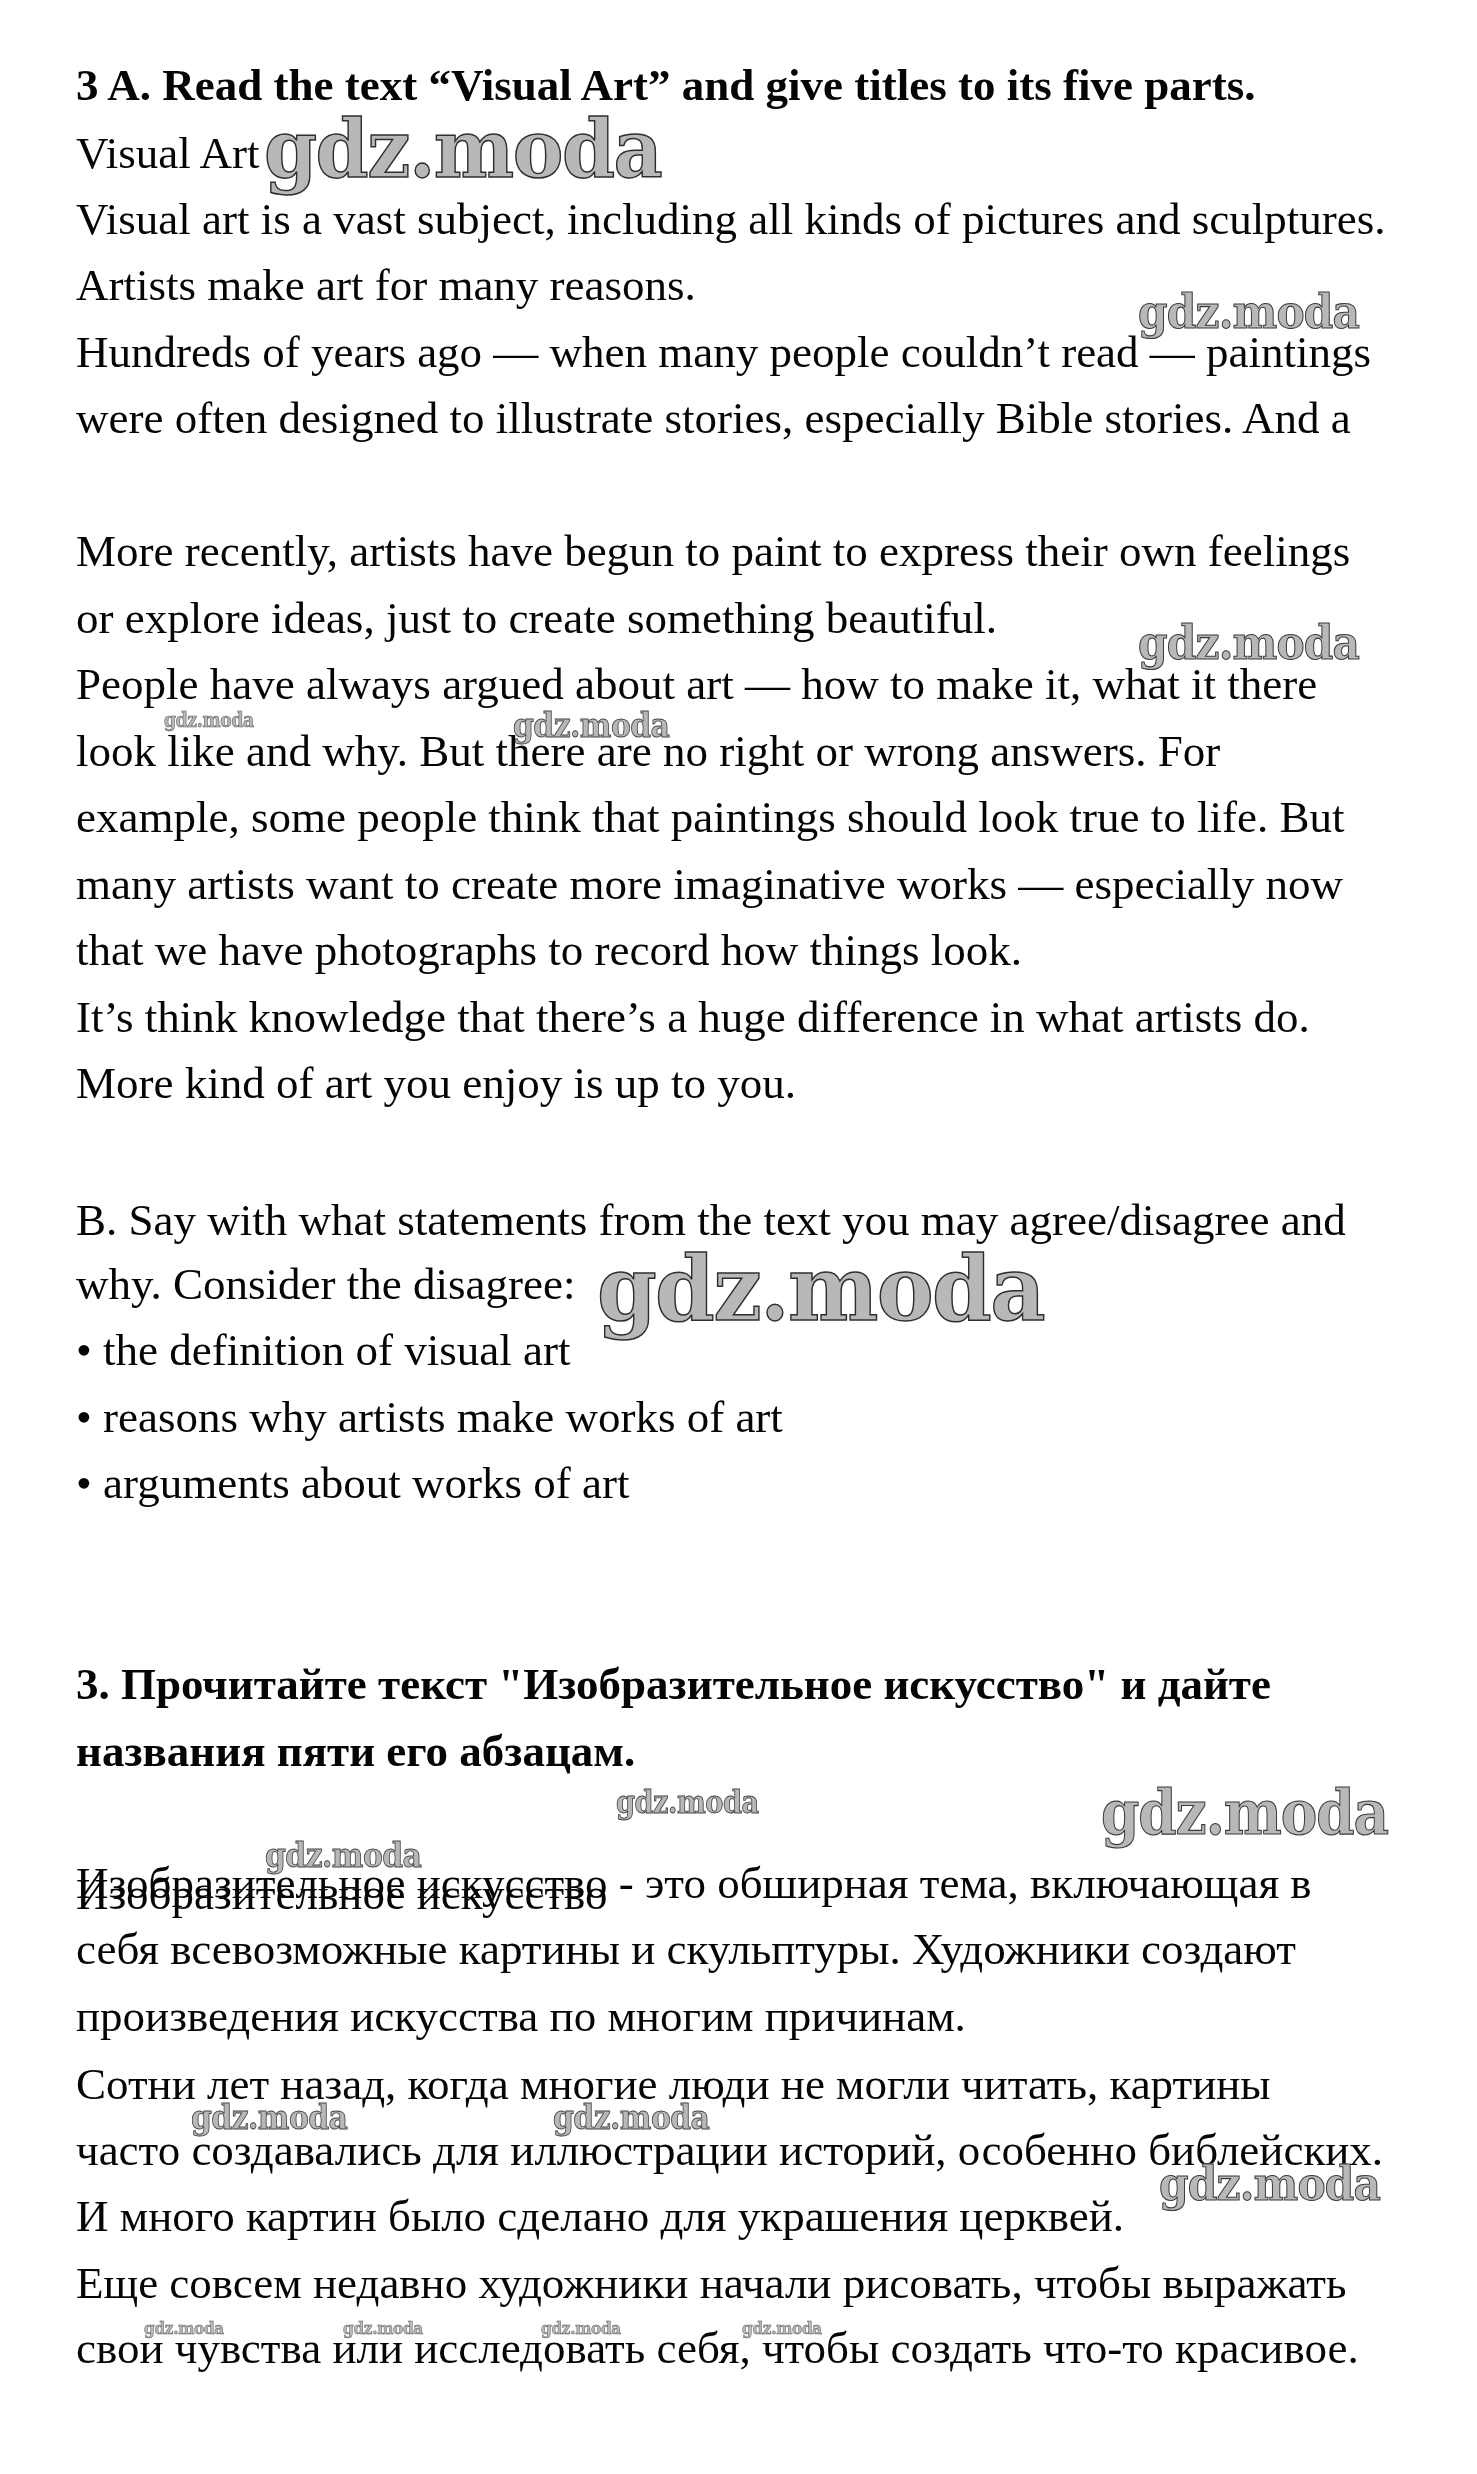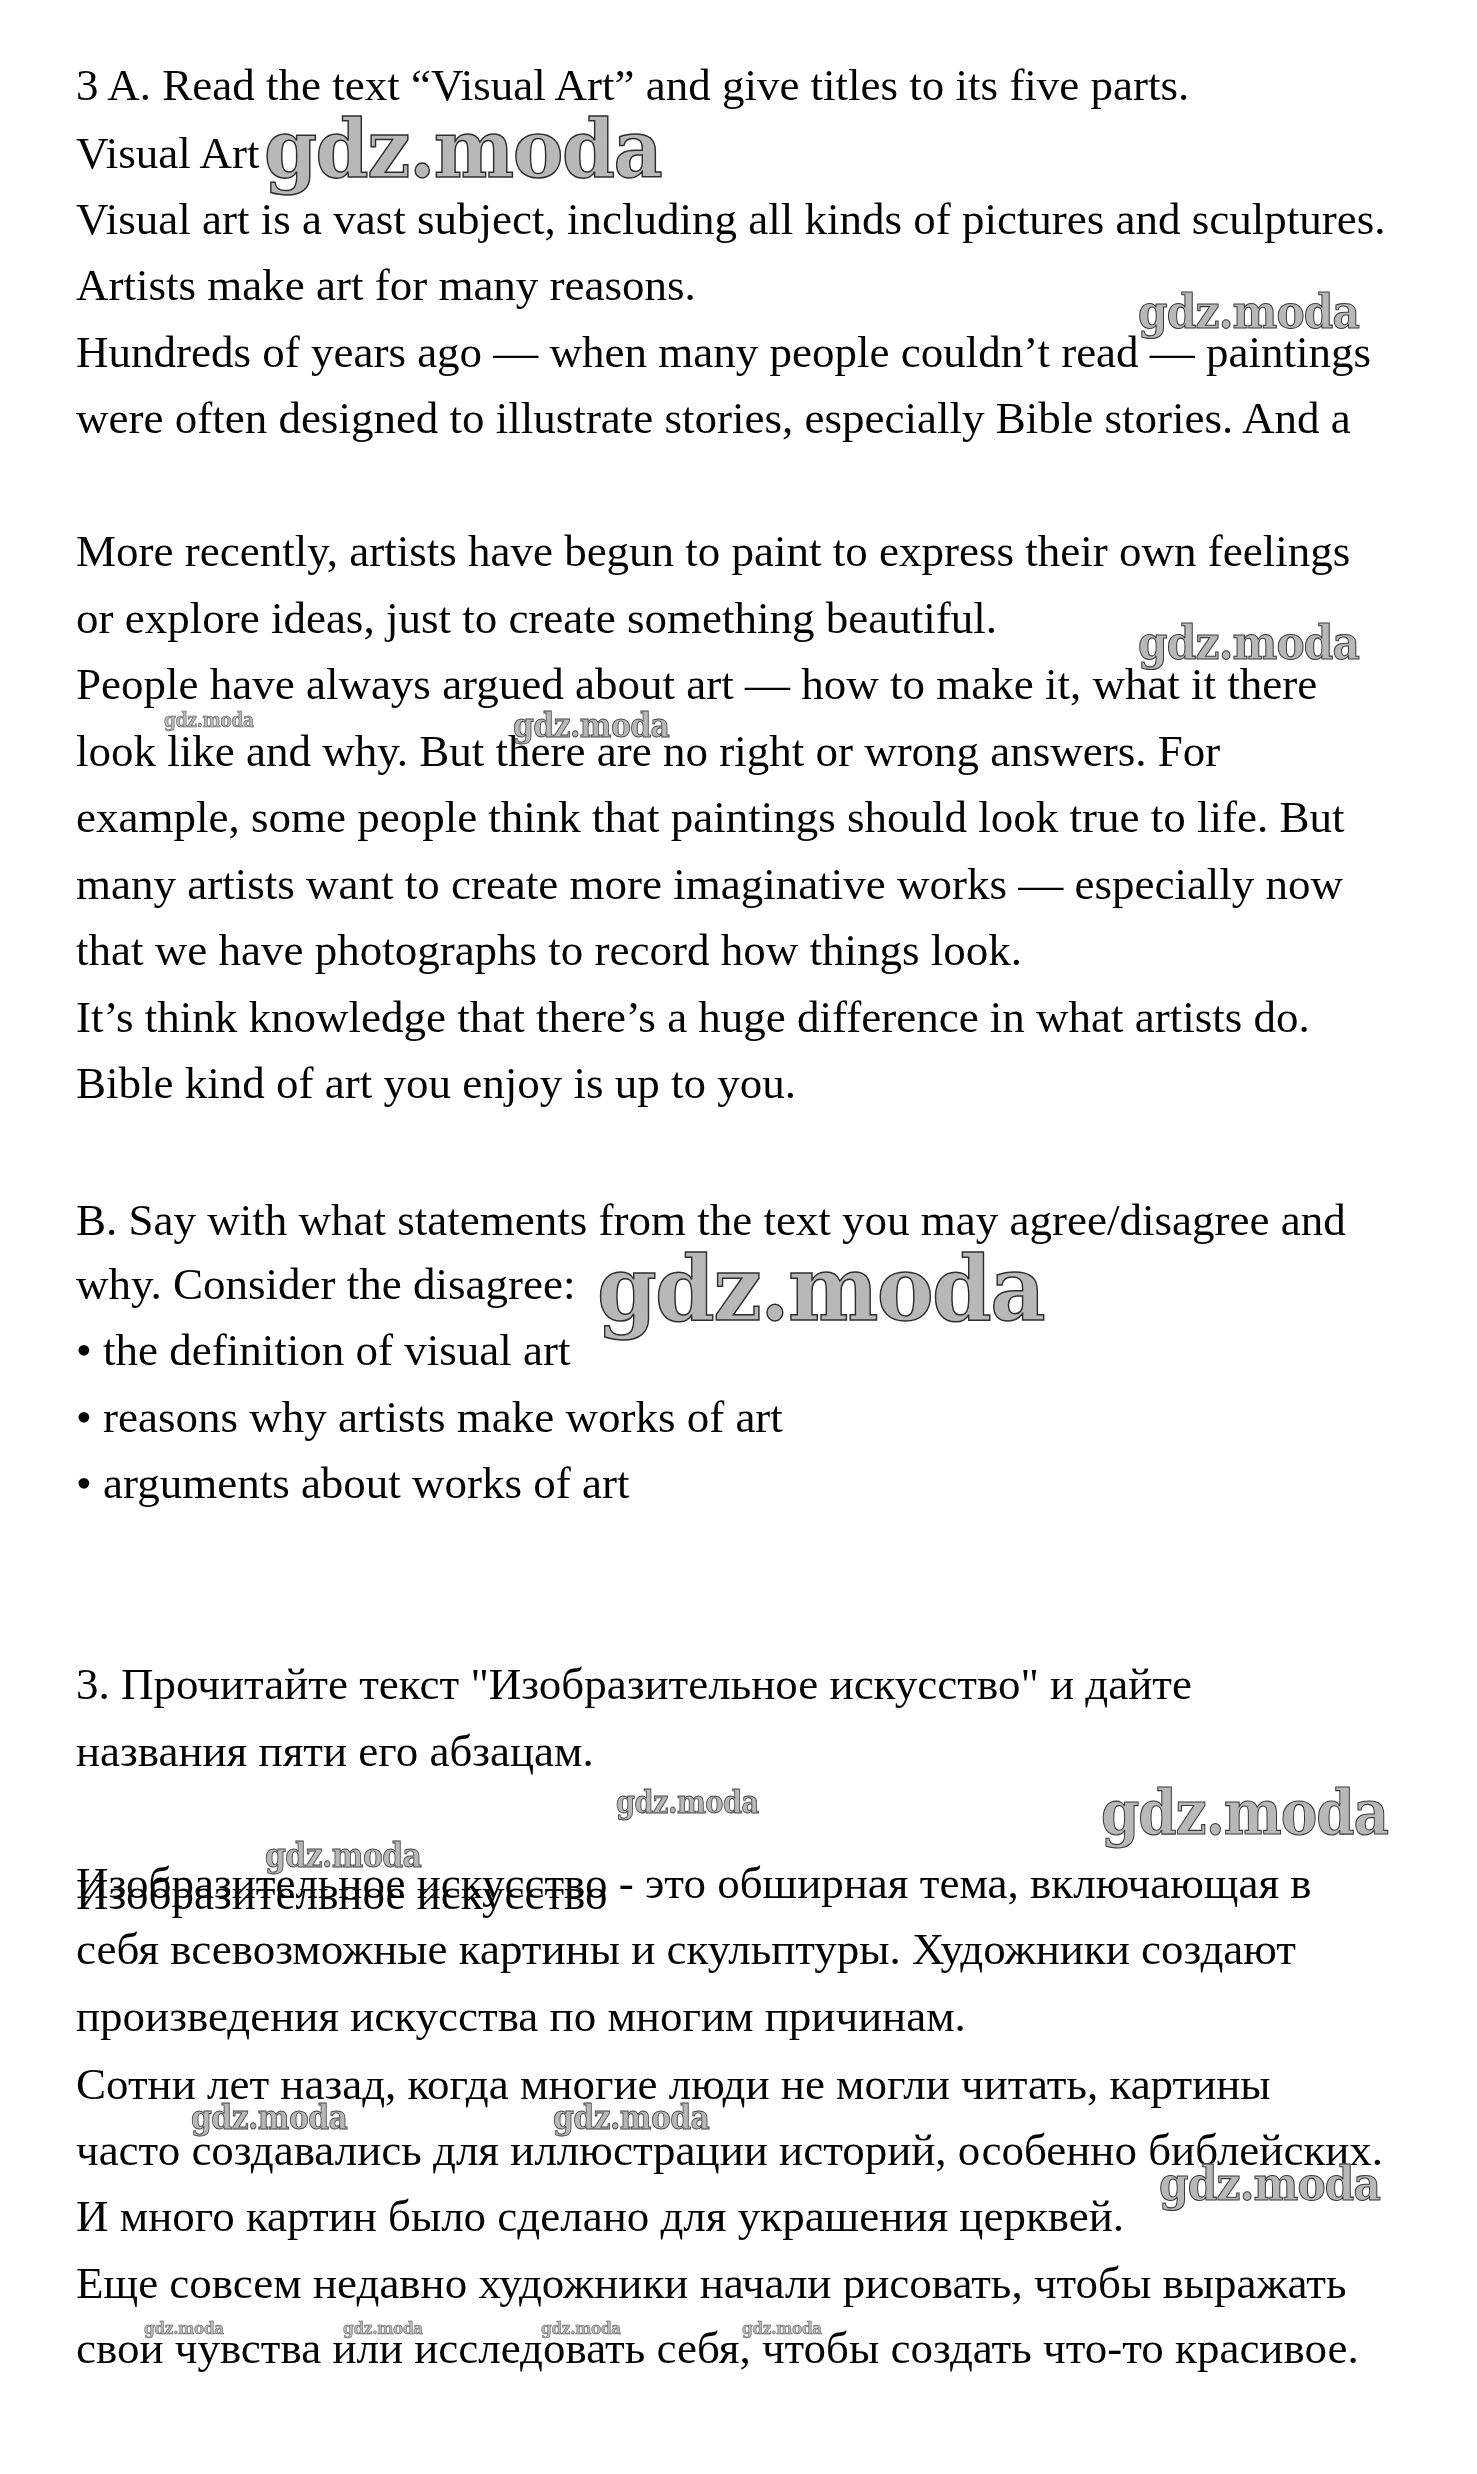--- a/index.html
+++ b/index.html
@@ -3,21 +3,21 @@
 <meta charset="utf-8">
 <style>
   html, body { margin: 0; padding: 0; background: #ffffff; }
   body { width: 1478px; height: 2475px; position: relative; overflow: hidden; }
   .page { position: absolute; left: 0; top: 0; width: 1478px; height: 2475px; background: #ffffff; }
   .ln {
     position: absolute; left: 76px; white-space: nowrap;
     font-family: "Liberation Serif", "DejaVu Serif", serif;
     font-size: 45px; line-height: 45px; color: #050505;
   }
-  .b { font-weight: normal; }
+  .b { font-weight: bold; }
   .wm {
     position: absolute; white-space: nowrap;
     font-family: "DejaVu Serif", "Liberation Serif", serif;
     font-weight: bold; line-height: 1;
     color: #b8b8b8;
     -webkit-text-stroke: 1.1px #3a3a3a;
     letter-spacing: -0.02em;
     background-image: repeating-linear-gradient(0deg, rgba(255,255,255,0) 0 1.5px, rgba(255,255,255,0.55) 1.5px 2.3px);
     -webkit-background-clip: text;
     background-clip: text;
@@ -41,21 +41,21 @@
   <div class="ln" style="top:330px">Hundreds of years ago — when many people couldn’t read — paintings</div>
   <div class="ln" style="top:396px">were often designed to illustrate stories, especially Bible stories. And a</div>
   <div class="ln" style="top:529px">More recently, artists have begun to paint to express their own feelings</div>
   <div class="ln" style="top:596px">or explore ideas, just to create something beautiful.</div>
   <div class="ln" style="top:662px">People have always argued about art — how to make it, what it there</div>
   <div class="ln" style="top:729px">look like and why. But there are no right or wrong answers. For</div>
   <div class="ln" style="top:795px">example, some people think that paintings should look true to life. But</div>
   <div class="ln" style="top:862px">many artists want to create more imaginative works — especially now</div>
   <div class="ln" style="top:928px">that we have photographs to record how things look.</div>
   <div class="ln" style="top:995px">It’s think knowledge that there’s a huge difference in what artists do.</div>
-  <div class="ln" style="top:1061px">Bible kind of art you enjoy is up to you.</div>
+  <div class="ln" style="top:1061px">More kind of art you enjoy is up to you.</div>
 
   <div class="ln" style="top:1198px">B. Say with what statements from the text you may agree/disagree and</div>
   <div class="ln" style="top:1262px">why. Consider the disagree:</div>
   <div class="ln" style="top:1328px">• the definition of visual art</div>
   <div class="ln" style="top:1395px">• reasons why artists make works of art</div>
   <div class="ln" style="top:1461px">• arguments about works of art</div>
 
   <div class="ln b" style="top:1662px">3. Прочитайте текст "Изобразительное искусство" и дайте</div>
   <div class="ln b" style="top:1729px">названия пяти его абзацам.</div>
   <div class="ln" style="top:1872px">Изобразительное искусство</div>

